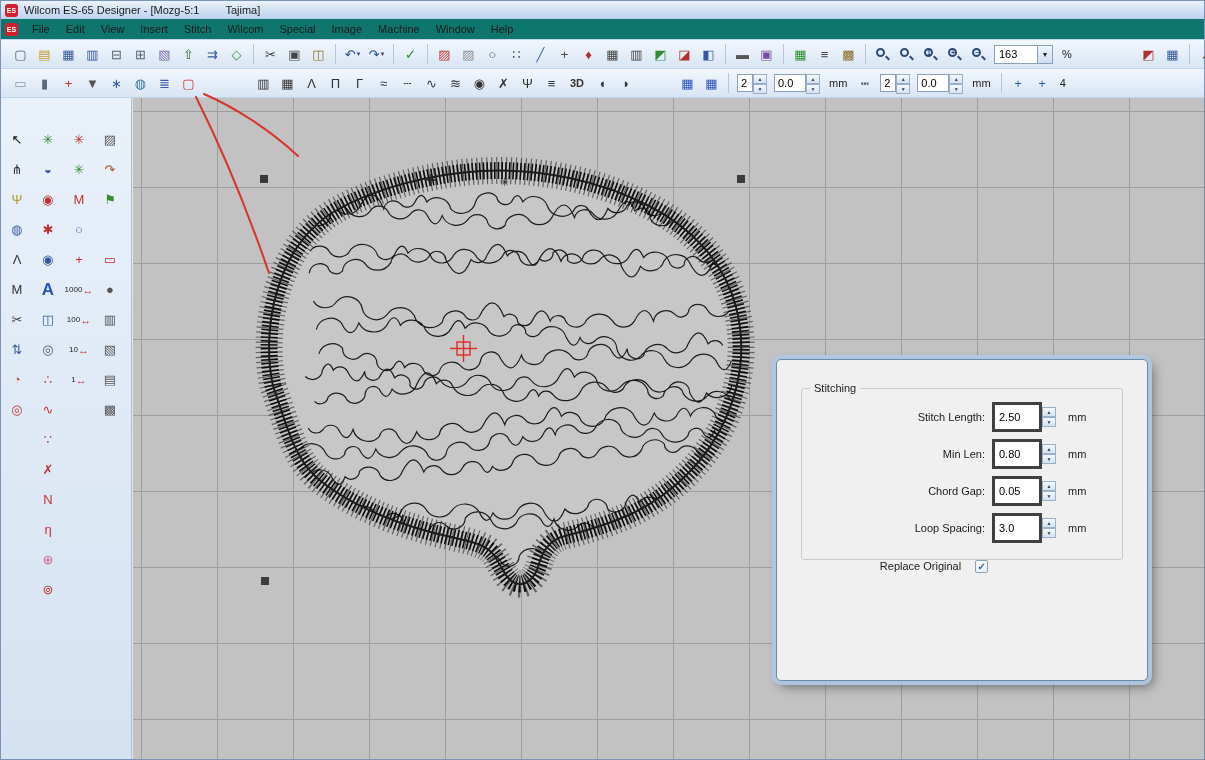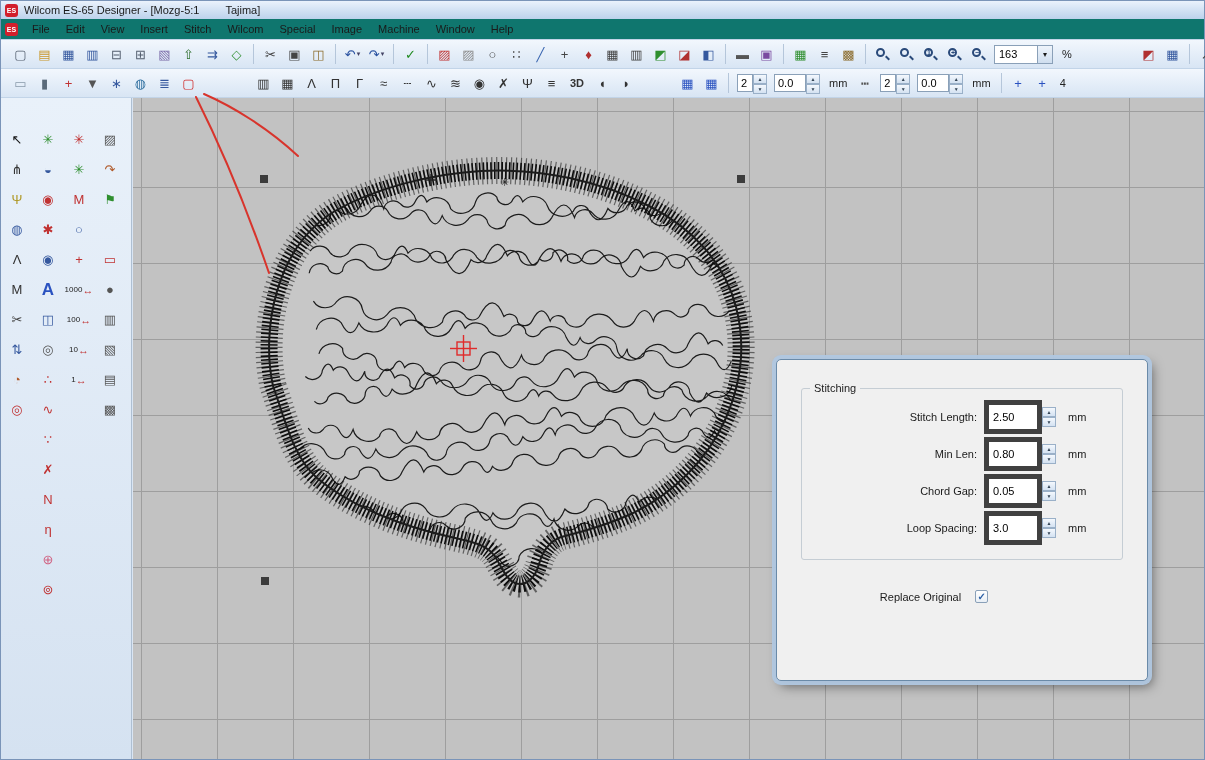--- a/index.html
+++ b/index.html
@@ -76,26 +76,26 @@
                border-bottom:1px solid #d8e2ec; }
   .dlg-close { margin-left:auto; width:32px; height:17px; border:1px solid #9aa8b8; border-radius:3px;
                background:linear-gradient(#fdfdfd,#d8e0ea); display:flex; align-items:center;
                justify-content:center; font-size:9px; color:#333; cursor:default; }
   .group { position:relative; margin:22px 24px 0; height:178px; border:1px solid #c5cdd4;
            border-radius:3px; }
   .group legend { margin-left:8px; padding:0 4px; color:#222; }
   .frow { display:flex; align-items:center; height:21px; margin-top:16px; padding-right:30px; }
   .frow:first-child { margin-top:12px; }
   .flabel { flex:1; text-align:right; margin-right:7px; }
-  .fval { width:58px; height:19px; border:5px solid #404040; background:#fff; font-size:11px;
+  .fval { width:50px; height:19px; border:3px solid #404040; background:#fff; font-size:11px;
           padding:12px 4px; font-family:"Liberation Sans", sans-serif; }
   .fspin { height:19px; }
   .funit { width:24px; margin-left:12px; }
-  .replace-row { display:flex; align-items:center; justify-content:center; gap:14px;
-                 margin-top:30px; padding-right:56px; }
+  .replace-row { display:flex; justify-content:center; gap:14px;
+                 padding-right:56px; }
   .checkbox { width:13px; height:13px; border:1px solid #8aa0b8; border-radius:2px;
               background:linear-gradient(#fff,#e8eef5); font-size:10px; line-height:11px;
               text-align:center; color:#2b5fa5; font-weight:bold; }
   .dlg-buttons { display:flex; justify-content:center; gap:26px; margin-top:16px; }
   .btn { width:72px; height:21px; font-size:11px; font-family:"Liberation Sans", sans-serif;
          border:1px solid #707070; border-radius:3px; color:#111;
          background:linear-gradient(#f2f2f2 0%,#ebebeb 45%,#dddddd 46%,#cfcfcf 100%); }
   .btn.primary { border-color:#3c7fb1; box-shadow:0 0 0 1px #a8cbe8 inset; }
 </style>
 </head>

